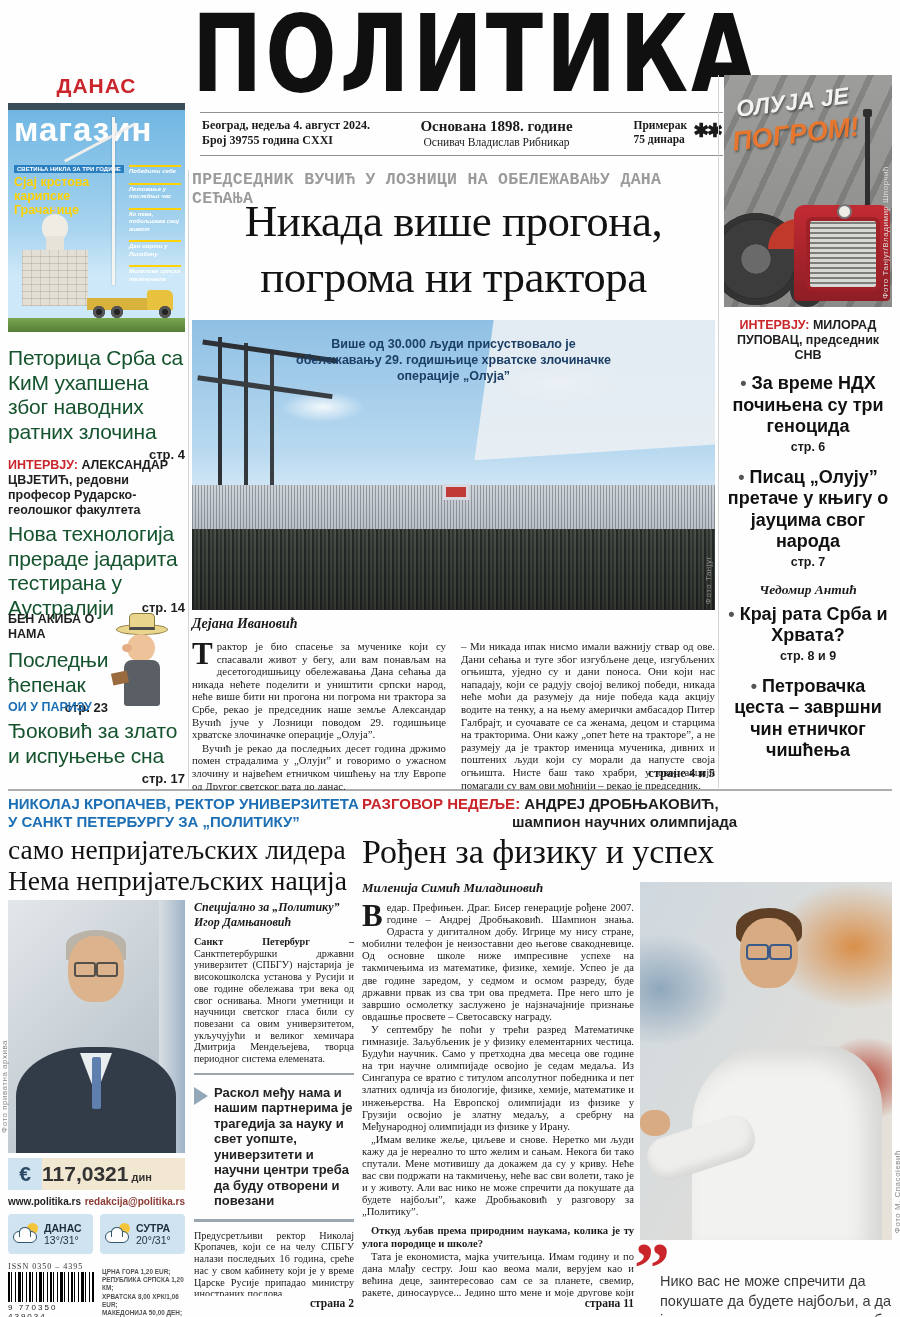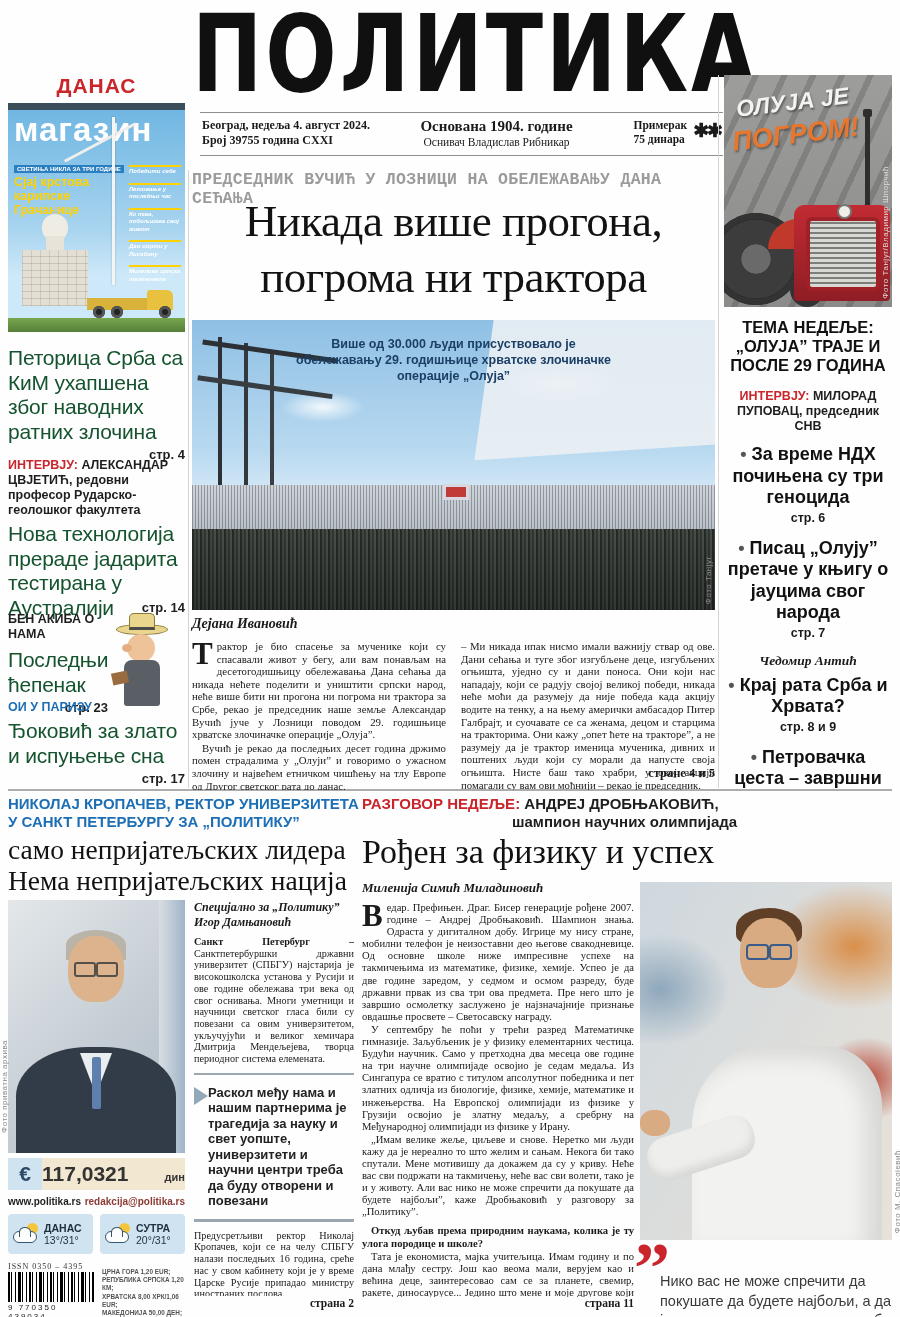--- a/index.html
+++ b/index.html
@@ -141,30 +141,30 @@
   .kp-glasses{position:absolute;left:66px;top:62px;width:44px;height:11px;}
   .kp-glasses i{position:absolute;top:0;width:18px;height:11px;border:2px solid #55504a;border-radius:3px;}
   .kp-glasses i:first-child{left:0}.kp-glasses i:last-child{right:0}
   .kp-suit{position:absolute;left:8px;bottom:-4px;width:160px;height:110px;background:#323c49;border-radius:45% 45% 0 0;}
   .kp-shirt{position:absolute;left:72px;bottom:58px;width:32px;height:42px;background:#e9edf0;clip-path:polygon(0 0,100% 0,50% 100%);}
   .kp-tie{position:absolute;left:84px;bottom:44px;width:9px;height:52px;background:#5f7fae;border-radius:2px;}
   .kp-credit{left:0px;top:1040px;}
   .kp-col{left:194px;top:900px;width:160px;height:396px;overflow:hidden;}
   .kp-special{font-style:italic;font-weight:bold;font-size:12px;line-height:14.5px;margin-bottom:7px;}
   .kp-col p{margin:0 0 0 0;font-size:10.2px;line-height:11.7px;text-align:justify;}
-  .pullquote{border-top:2px solid #9aa7b0;border-bottom:3px solid #9aa7b0;margin:8px 0;padding:10px 0 10px 0;display:flex;}
+  .pullquote{border-top:2px solid #9aa7b0;border-bottom:3px solid #9aa7b0;margin:8px 0;padding:10px 0 10px 0;display:flex;gap:6px;}
   .pq-arrow{width:0;height:0;border-top:9px solid transparent;border-bottom:9px solid transparent;border-left:14px solid #93a9ba;flex:none;margin-top:2px;}
   .pq-text{font-family:"Liberation Sans",sans-serif;font-weight:bold;font-size:13px;line-height:15.5px;color:#222;text-align:left;}
   .kp-page{left:194px;top:1297px;width:160px;text-align:right;font-weight:bold;font-size:11.5px;background:#fefefe;}
 
   
   .ft{left:8px;width:177px;font-family:"Liberation Sans",sans-serif;}
   .ft-euro{top:1158px;display:flex;height:32px;}
   .ft-euro .e{width:34px;background:#cfe3f0;color:#2a4a66;font-size:21px;font-weight:bold;display:flex;align-items:center;justify-content:center;}
-  .ft-euro .r{flex:1;background:#f2e7d0;display:flex;align-items:baseline;justify-content:space-between;gap:3px;padding-top:4px;box-sizing:border-box;}
+  .ft-euro .r{flex:1;background:#f2e7d0;display:flex;align-items:baseline;justify-content:flex-start;gap:3px;padding-top:4px;box-sizing:border-box;}
   .ft-euro .r .num{font-size:21px;font-weight:bold;color:#333;}
   .ft-euro .r .cur{font-size:11px;font-weight:bold;color:#333;}
   .ft-links{top:1196px;display:flex;justify-content:space-between;font-size:10px;font-weight:bold;}
   .ft-links .a{color:#1e1e1e;}
   .ft-links .b{color:#8b3a34;}
   .ft-weather{top:1214px;display:flex;gap:7px;}
   .wbox{flex:1;background:#cfe3f0;border-radius:4px;height:40px;display:flex;align-items:center;gap:5px;padding:0 5px;box-sizing:border-box;}
   .wicon{position:relative;width:26px;height:24px;flex:none;}
   .w-sun{position:absolute;top:1px;right:1px;width:11px;height:11px;border-radius:50%;background:#f5c63a;}
   .w-cloud{position:absolute;bottom:3px;left:0;width:22px;height:10px;background:#fdfdfd;border:1.5px solid #33576e;border-radius:7px;}
@@ -213,21 +213,21 @@
 
 <div class="page">
 
   <div class="abs logo">ПОЛИТИКА</div>
   <div class="abs dateline">
     <div class="dl-left">
       <div>Београд, недеља 4. август 2024.</div>
       <div>Број 39755 година CXXI</div>
     </div>
     <div class="dl-center">
-      <div class="f1">Основана 1904. године</div>
+      <div class="f1">Основана 1898. године</div>
       <div class="f2">Оснивач Владислав Рибникар</div>
     </div>
     <div class="dl-right">
       <div class="pr">
         <div>Примерак</div>
         <div>75 динара</div>
       </div>
       <div class="stars">✱✱</div>
     </div>
   </div>
@@ -327,21 +327,20 @@
     <div class="tr-pipe"></div>
     <div class="tr-tire"></div>
     <div class="tr-fender"></div>
     <div class="tr-wheel2"></div>
     <div class="tr-body"></div>
     <div class="tr-grille"></div>
     <div class="tr-light"></div>
     <div class="vcredit pr-credit">Фото Танјуг/Владимир Шпорчић</div>
   </div>
   <div class="abs rr-flow">
-    <div class="rr-theme">ТЕМА НЕДЕЉЕ: „ОЛУЈА” ТРАЈЕ И ПОСЛЕ 29 ГОДИНА</div>
     <div class="rr-kicker"><span class="red">ИНТЕРВЈУ:</span><span> МИЛОРАД ПУПОВАЦ, председник СНВ</span></div>
     <div class="rr-bullet">За време НДХ почињена су три геноцида</div>
     <div class="rr-page">стр. 6</div>
     <div class="rr-bullet">Писац „Олују” претаче у књигу о јауцима свог народа</div>
     <div class="rr-page">стр. 7</div>
     <div class="rr-author">Чедомир Антић</div>
     <div class="rr-bullet">Крај рата Срба и Хрвата?</div>
     <div class="rr-page">стр. 8 и 9</div>
     <div class="rr-bullet">Петровачка цеста – завршни чин етничког чишћења</div>
 

